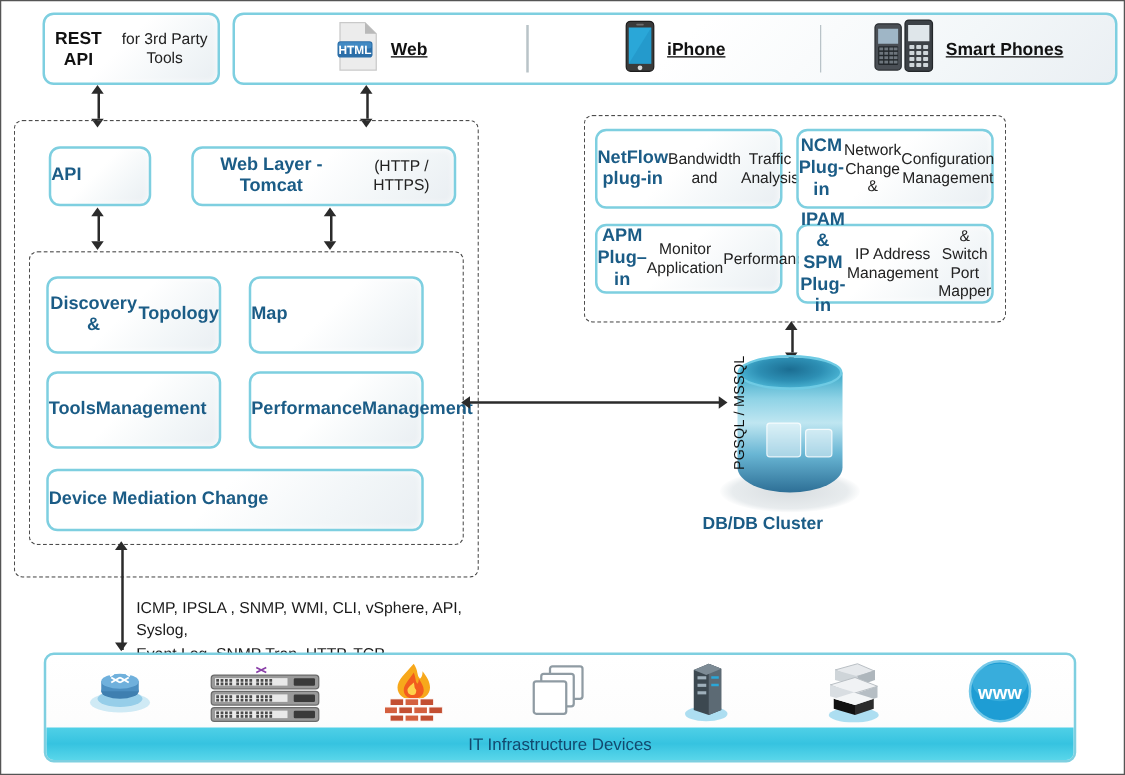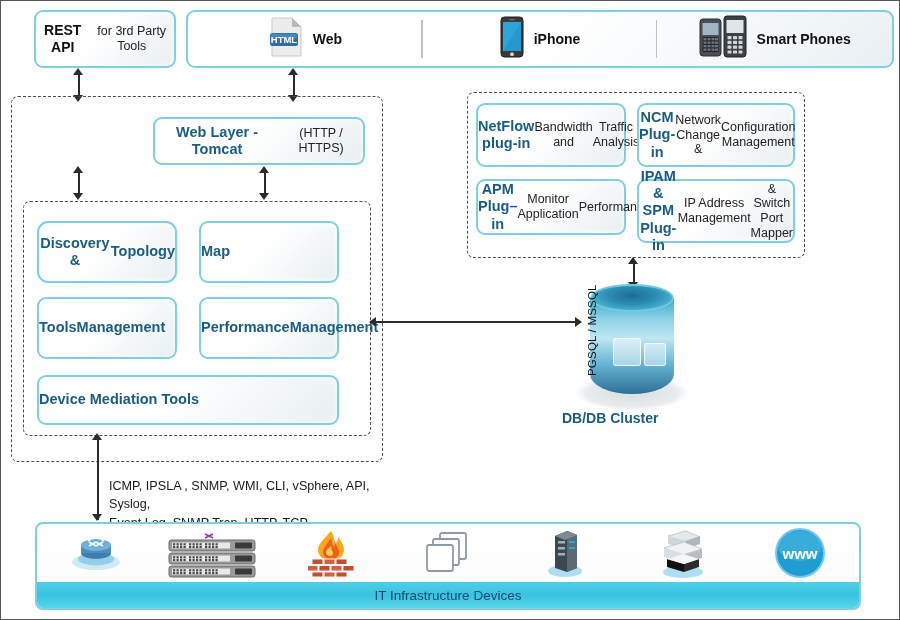--- a/index.html
+++ b/index.html
@@ -91,20 +91,21 @@
     border-top: 5px solid transparent;
     border-bottom: 5px solid transparent;
     border-left: 7px solid #2b2b2b;
   }
 
   
   #client-bar {
     position: absolute;
     display: flex;
     align-items: center;
+    text-decoration: underline;
   }
   .client-cell {
     flex: 1 1 0;
     display: flex;
     align-items: center;
     justify-content: center;
     gap: 10px;
     height: 100%;
     position: relative;
   }
@@ -319,57 +320,60 @@
   <div class="vline" style="left:77px; top:70px; height:24px;"></div>
   <div class="arrow up" style="left:72px; top:67px;"></div>
   <div class="arrow down" style="left:72px; top:94px;"></div>
 
   <div class="vline" style="left:292px; top:70px; height:24px;"></div>
   <div class="arrow up" style="left:287px; top:67px;"></div>
   <div class="arrow down" style="left:287px; top:94px;"></div>
 
   <div class="dashed" style="left:10px; top:95px; width:372px; height:366px;"></div>
 
+  <div class="box" style="left:38px; top:116px; width:82px; height:48px;">
+    <div class="t1">API</div>
+  </div>
 
   <div class="box" style="left:152px; top:116px; width:212px; height:48px;">
     <div class="t1">Web Layer - Tomcat</div>
     <div class="t2">(HTTP / HTTPS)</div>
   </div>
 
   <div class="vline" style="left:77px; top:168px; height:24px;"></div>
   <div class="arrow up" style="left:72px; top:165px;"></div>
   <div class="arrow down" style="left:72px; top:192px;"></div>
 
   <div class="vline" style="left:263px; top:168px; height:24px;"></div>
   <div class="arrow up" style="left:258px; top:165px;"></div>
   <div class="arrow down" style="left:258px; top:192px;"></div>
 
   <div class="dashed" style="left:22px; top:200px; width:348px; height:235px;"></div>
 
-  <div class="box" style="left:36px; top:220px; width:140px; height:62px;border-radius:11px;">
+  <div class="box" style="left:36px; top:220px; width:140px; height:62px;">
     <div class="t1">Discovery &amp;</div>
     <div class="t1">Topology</div>
   </div>
 
   <div class="box" style="left:198px; top:220px; width:140px; height:62px;">
     <div class="t1">Map</div>
   </div>
 
   <div class="box" style="left:36px; top:296px; width:140px; height:62px;">
     <div class="t1">Tools</div>
     <div class="t1">Management</div>
   </div>
 
   <div class="box" style="left:198px; top:296px; width:140px; height:62px;">
     <div class="t1">Performance</div>
     <div class="t1">Management</div>
   </div>
 
   <div class="box" style="left:36px; top:374px; width:302px; height:50px;">
-    <div class="t1">Device Mediation Tools</div>
+    <div class="t1">Device Mediation Change</div>
   </div>
 
   <div class="dashed" style="left:466px; top:91px; width:338px; height:166px;"></div>
 
   <div class="box" style="left:475px; top:102px; width:150px; height:64px;">
     <div class="t1">NetFlow plug-in</div>
     <div class="t2">Bandwidth and</div>
     <div class="t2">Traffic Analysis</div>
   </div>
 

